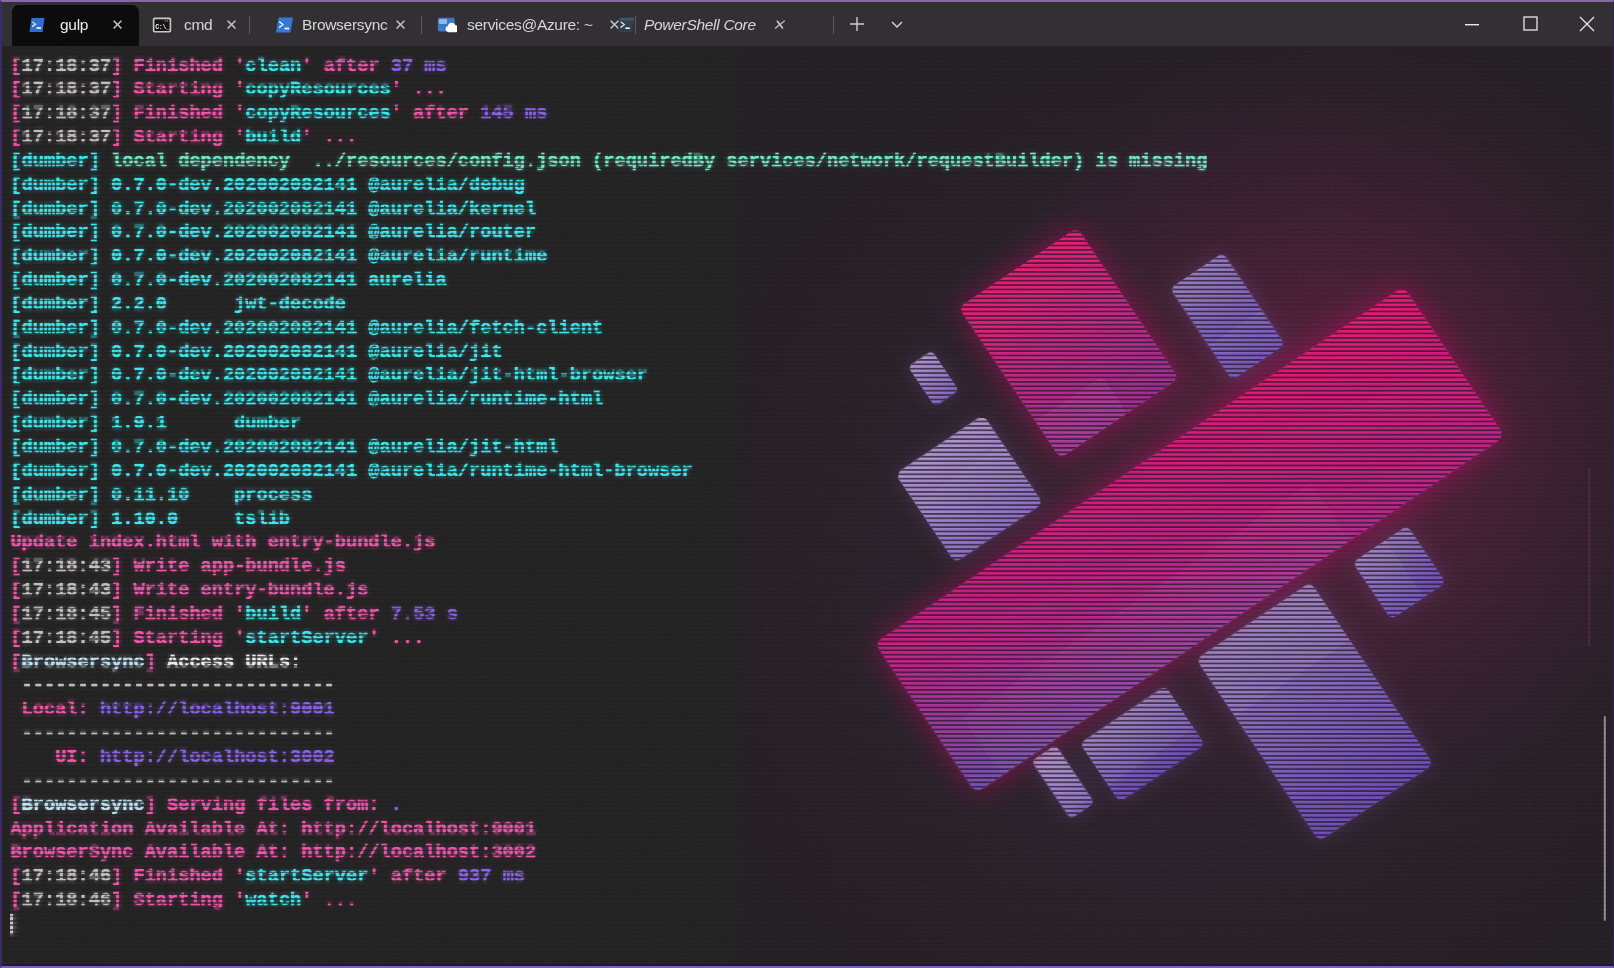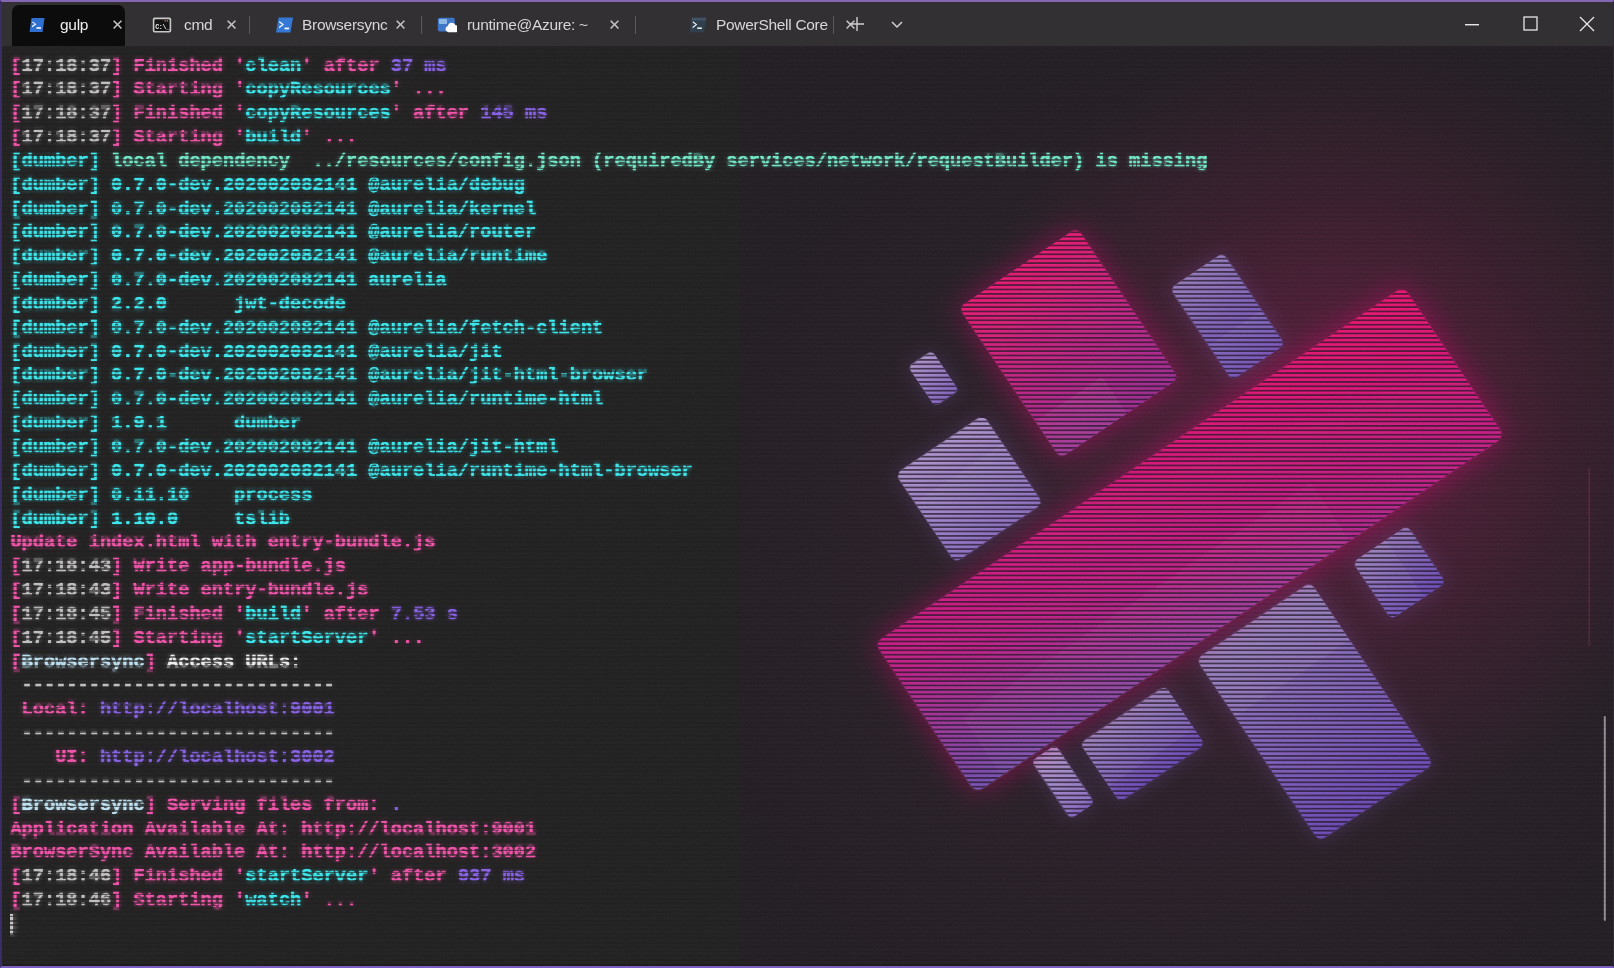--- a/index.html
+++ b/index.html
@@ -12,21 +12,21 @@
     border-right:1px solid #30244a;
     border-bottom:2px solid #7a5ec2;
     font-family:"Liberation Sans", sans-serif;
   }
   
   #tabbar { position:absolute; left:0; right:0; top:0; height:44px; background:#333033; }
   .tab { position:absolute; top:3px; height:41px; color:#d6d6d6; font-size:15.5px; letter-spacing:-0.3px; }
   .tab .ico { position:absolute; top:10px; width:20px; height:20px; }
   .tab .lbl { position:absolute; top:10.5px; white-space:nowrap; }
   .tab .cls { position:absolute; top:11px; width:17px; height:17px; color:#c4c4c4; font-size:15px; font-weight:400; text-align:center; line-height:17px;}
-  #tab-gulp { left:10px; width:113px; background:#0c0c0c; border-radius:7px 7px 0 0; color:#efefef; }
+  #tab-gulp { left:10px; width:127px; background:#0c0c0c; border-radius:7px 7px 0 0; color:#efefef; }
   .sep { position:absolute; top:14px; width:1px; height:18px; background:#5a5a5a; }
   .winbtn { position:absolute; top:0; height:44px; color:#e6e6e6; }
   
   #term {
     position:absolute; left:0; right:0; top:44px; bottom:0;
     background:#212020;
     overflow:hidden;
   }
   #wall { position:absolute; left:0; top:-46px; width:1612px; height:964px; }
   pre.txt {
@@ -89,25 +89,25 @@
       <span class="lbl" style="left:52px">Browsersync</span>
       <span class="cls" style="left:142px">✕</span>
     </div>
     <div class="sep" style="left:419px"></div>
     <div class="tab" id="tab-az" style="left:420px;width:214px;">
       <svg class="ico" style="left:15px" viewBox="0 0 20 20">
           <rect x="0.8" y="2.8" width="17" height="13.6" rx="2" fill="#3f77c8"></rect>
           <rect x="2" y="4" width="8" height="5" rx="0.8" fill="#9fc3ea" opacity="0.85"></rect>
           <path d="M11.3 17.2a3.1 3.1 0 0 1-.4-6.1 4 4 0 0 1 7.7-.8 3.3 3.3 0 0 1-.2 6.9z" fill="#ffffff"></path>
         </svg>
-      <span class="lbl" style="left:45px">runtime@Azure: ~</span>
+      <span class="lbl" style="left:45px">services@Azure: ~</span>
       <span class="cls" style="left:184px">✕</span>
     </div>
     <div class="sep" style="left:633px"></div>
-    <div class="tab" id="tab-psc" style="left:670px;width:200px;">
+    <div class="tab" id="tab-psc" style="left:598px;width:200px;font-style:italic;">
       <svg class="ico" style="left:16px" viewBox="0 0 20 20">
           <path d="M3.8 2.8h14.4l-2.2 14.4H1.6z" fill="#31404e"></path>
           <path d="M3.8 2.8h14.4l-0.4 2.6H3.4z" fill="#46586a" opacity="0.8"></path>
           <path d="M5 6.2l4.3 3.4-4.8 3.8 0.3-1.9 2.9-1.9-3-1.9z" fill="#eef3f6"></path>
           <rect x="9.3" y="12.4" width="4.5" height="1.6" fill="#eef3f6"></rect>
         </svg>
       <span class="lbl" style="left:44px">PowerShell Core</span>
       <span class="cls" style="left:170px">✕</span>
     </div>
     <div class="sep" style="left:831px"></div>

